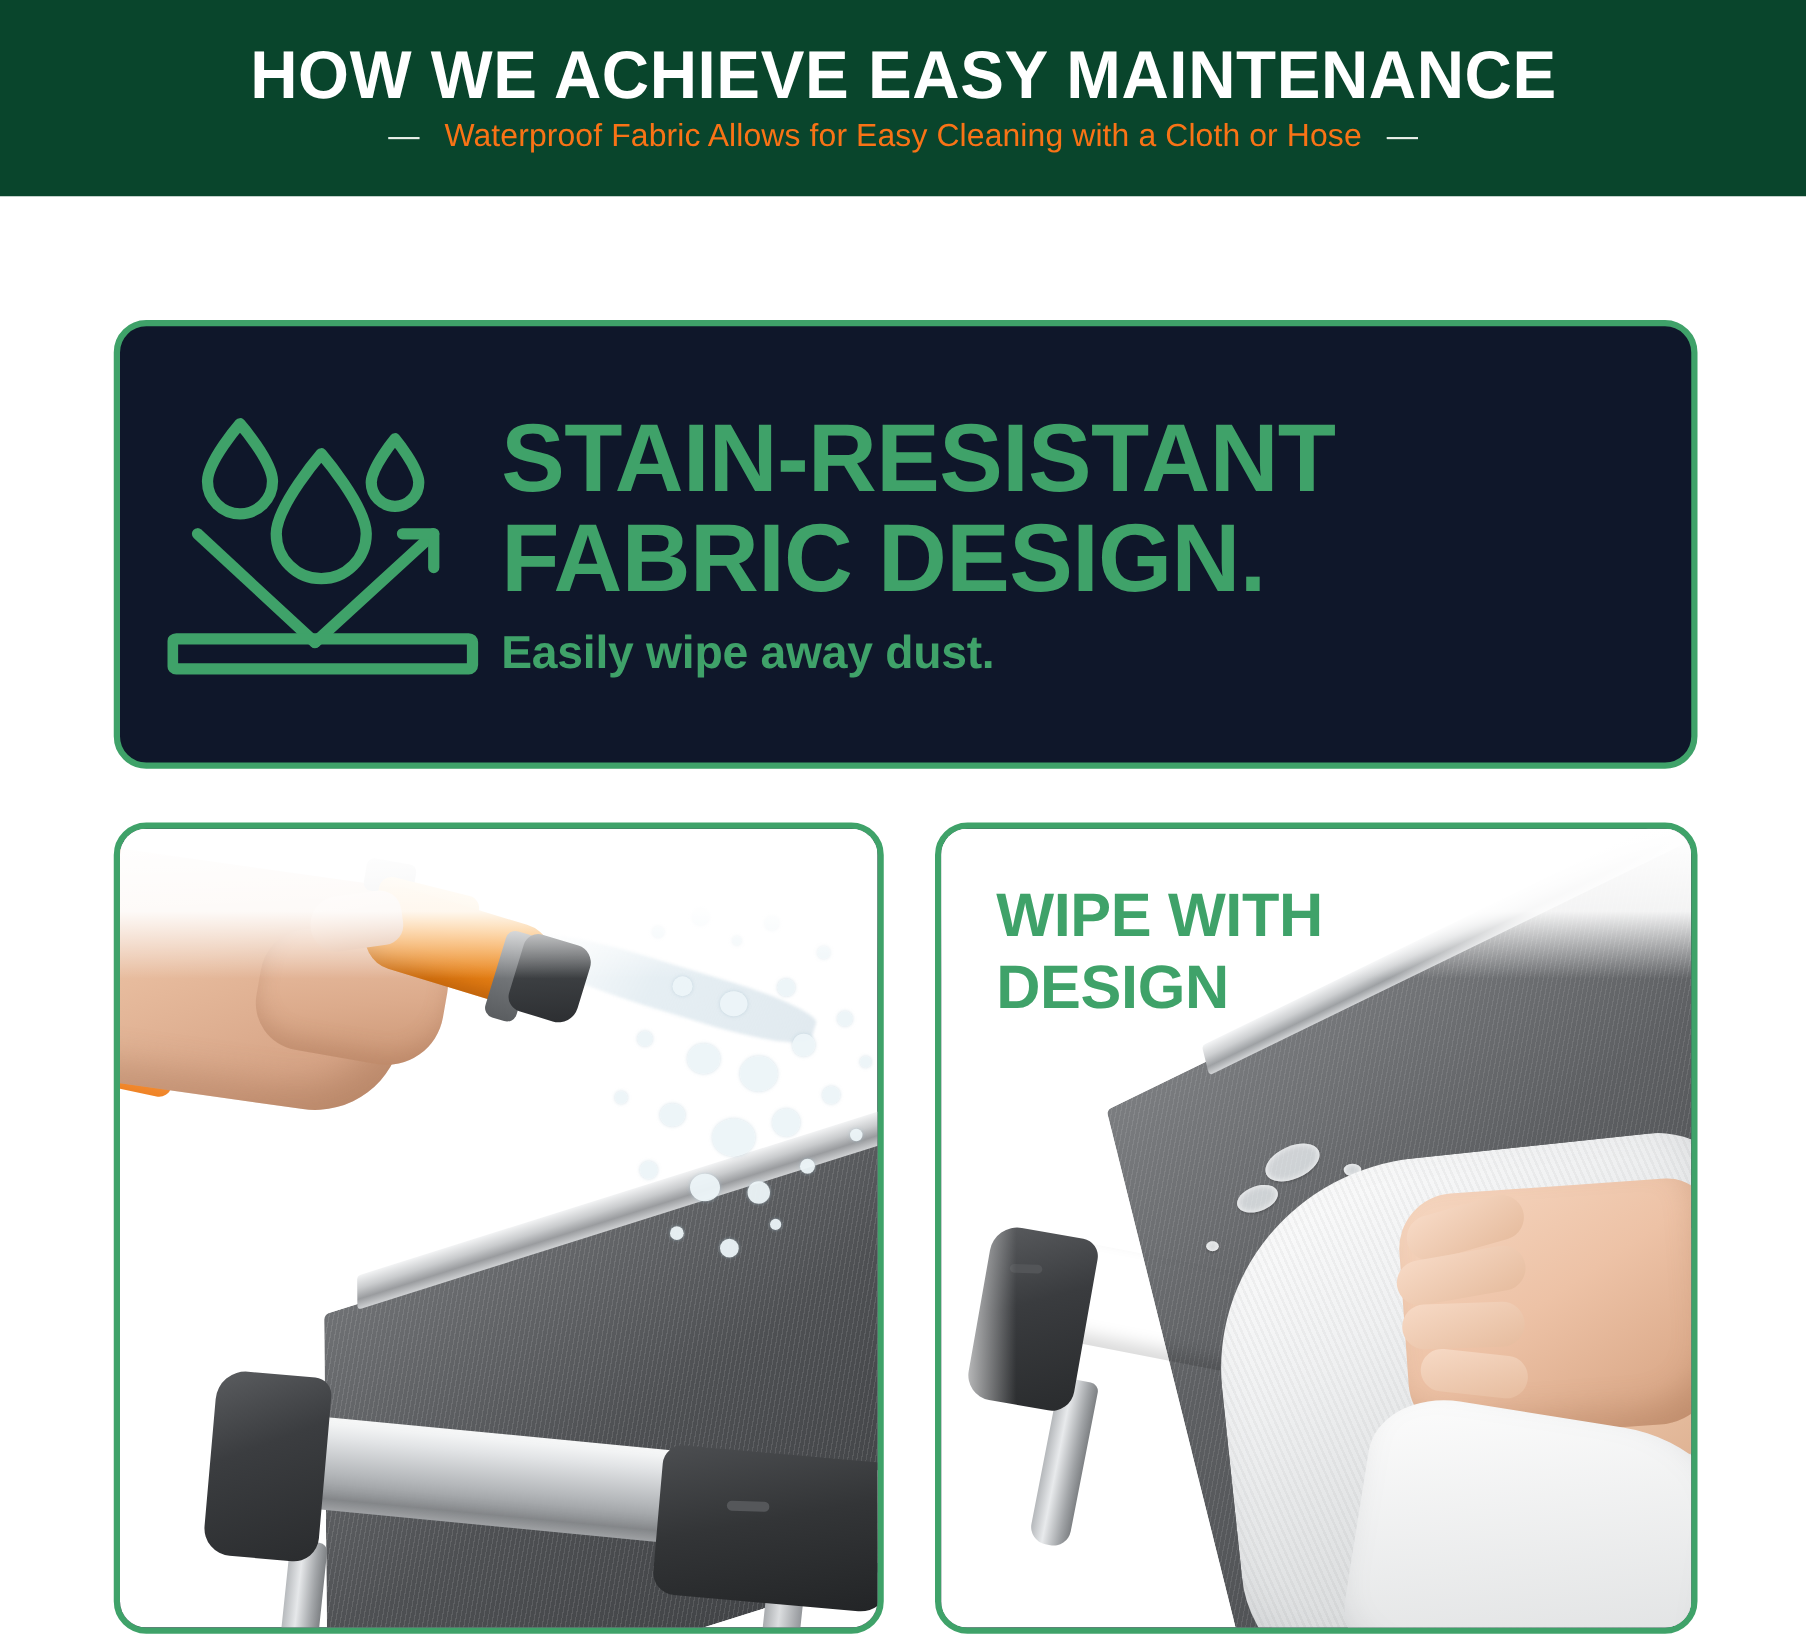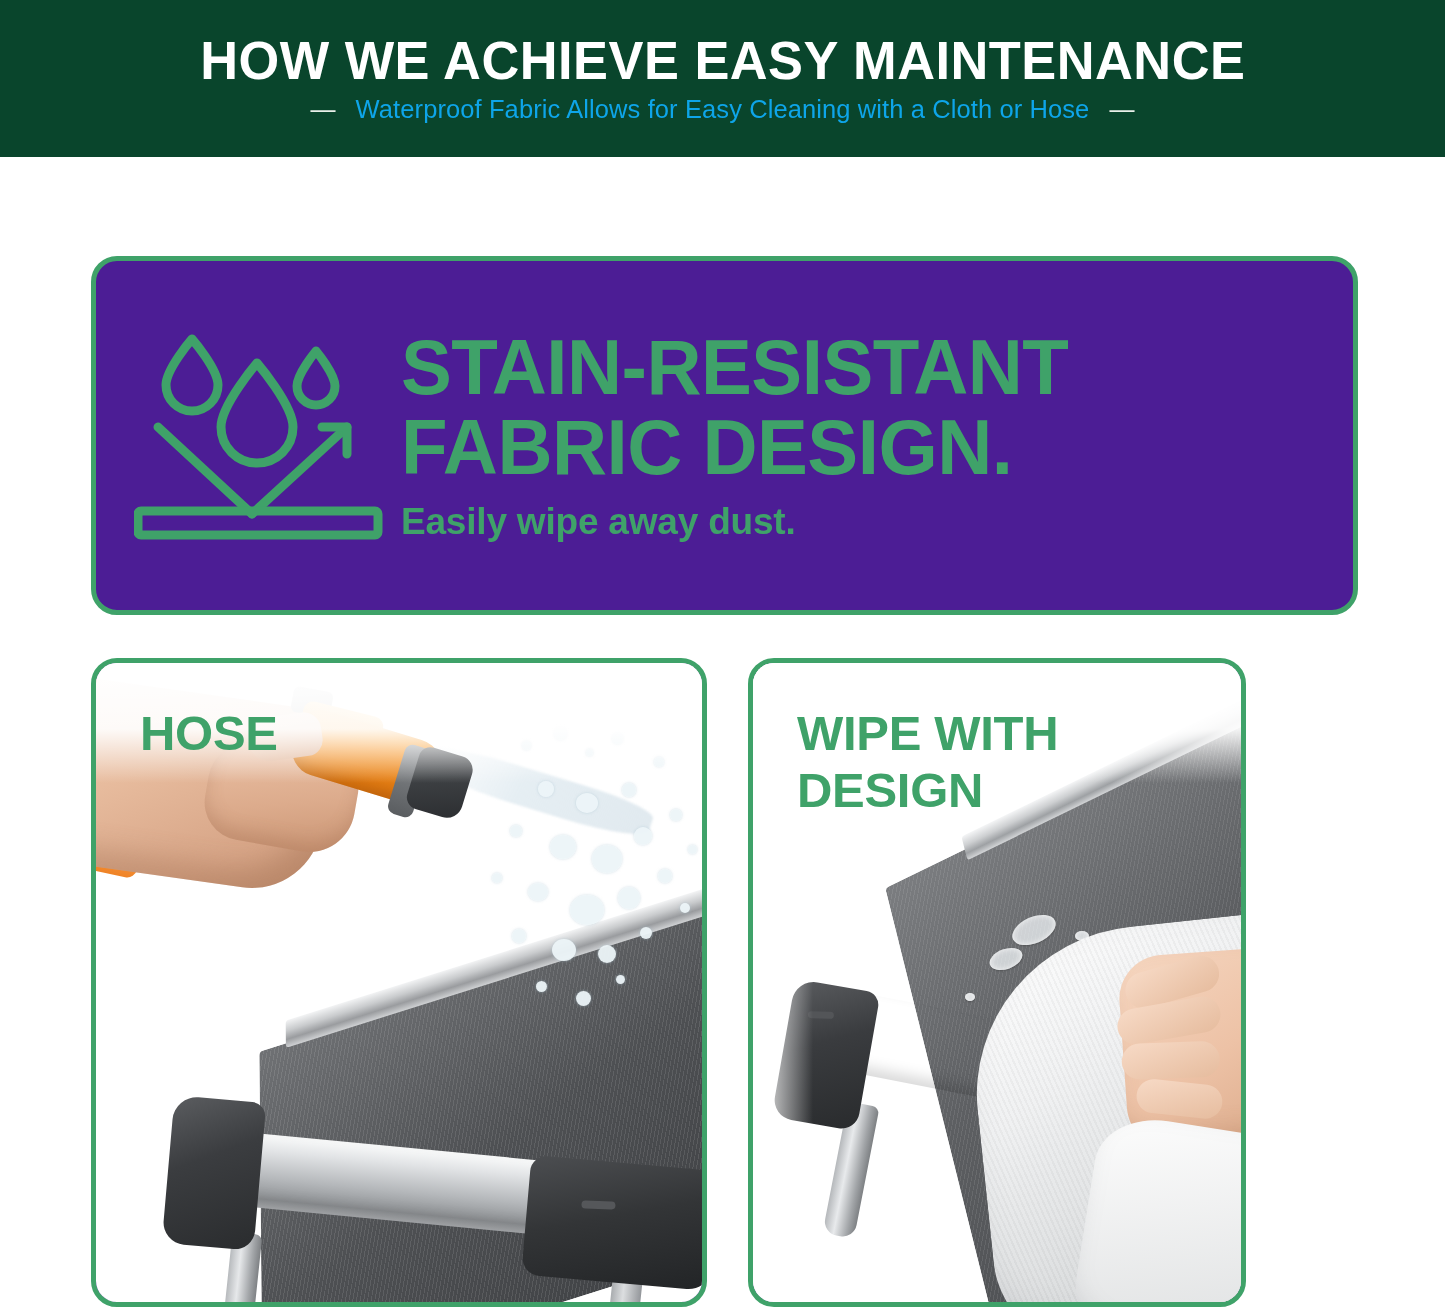--- a/index.html
+++ b/index.html
@@ -46,31 +46,31 @@
     align-items:center;
     gap:20px;
   }
   .header-dash {
     color:#e9efe9;
     font-size:25px;
     line-height:1;
     font-weight:300;
   }
   .header-subtitle {
-    color:#0ea5e9;
+    color:#f97316;
     font-size:25.5px;
     font-weight:400;
     letter-spacing:0.1px;
     white-space:nowrap;
   }
 
   
   .card {
     position:absolute;
-    background:#4c1d95;
+    background:#0f172a;
     border:5px solid #3FA269;
     border-radius:26px;
     overflow:hidden;
   }
 
   
   .card-hero {
     left:91px; top:256px;
     width:1267px; height:359px;
     display:flex;
@@ -104,21 +104,21 @@
   .hero-sub {
     margin-top:14px;
     color:#3FA269;
     font-size:37px;
     font-weight:bold;
     letter-spacing:-0.2px;
   }
 
   
   .card-left  { left:91px;  top:658px; width:616px; height:649px; }
-  .card-right { left:748px; top:658px; width:498px; height:649px; }
+  .card-right { left:748px; top:658px; width:610px; height:649px; }
 
   .photo-title {
     position:absolute;
     left:44px; top:42px;
     z-index:6;
     color:#3FA269;
     font-size:49px;
     font-weight:bold;
     line-height:1.16;
     letter-spacing:-0.3px;
@@ -537,21 +537,20 @@
       <div class="nozzle-trigger"></div>
       <div class="nozzle-body"></div>
       <div class="thumb"></div>
       <div class="nozzle-collar"></div>
       <div class="nozzle-head"></div>
 
       <div class="photo-fade-top"></div>
     </div>
 
     <div class="photo-title">
-      <div>HOSE</div>
     </div>
   </div>
 
   <div class="card card-right">
 
     <div class="photo-stage">
 
       <div class="cot cot-R-mesh"></div>
       <div class="cot cot-R-railtop"></div>
       <div class="cot cot-R-railfront"></div>

